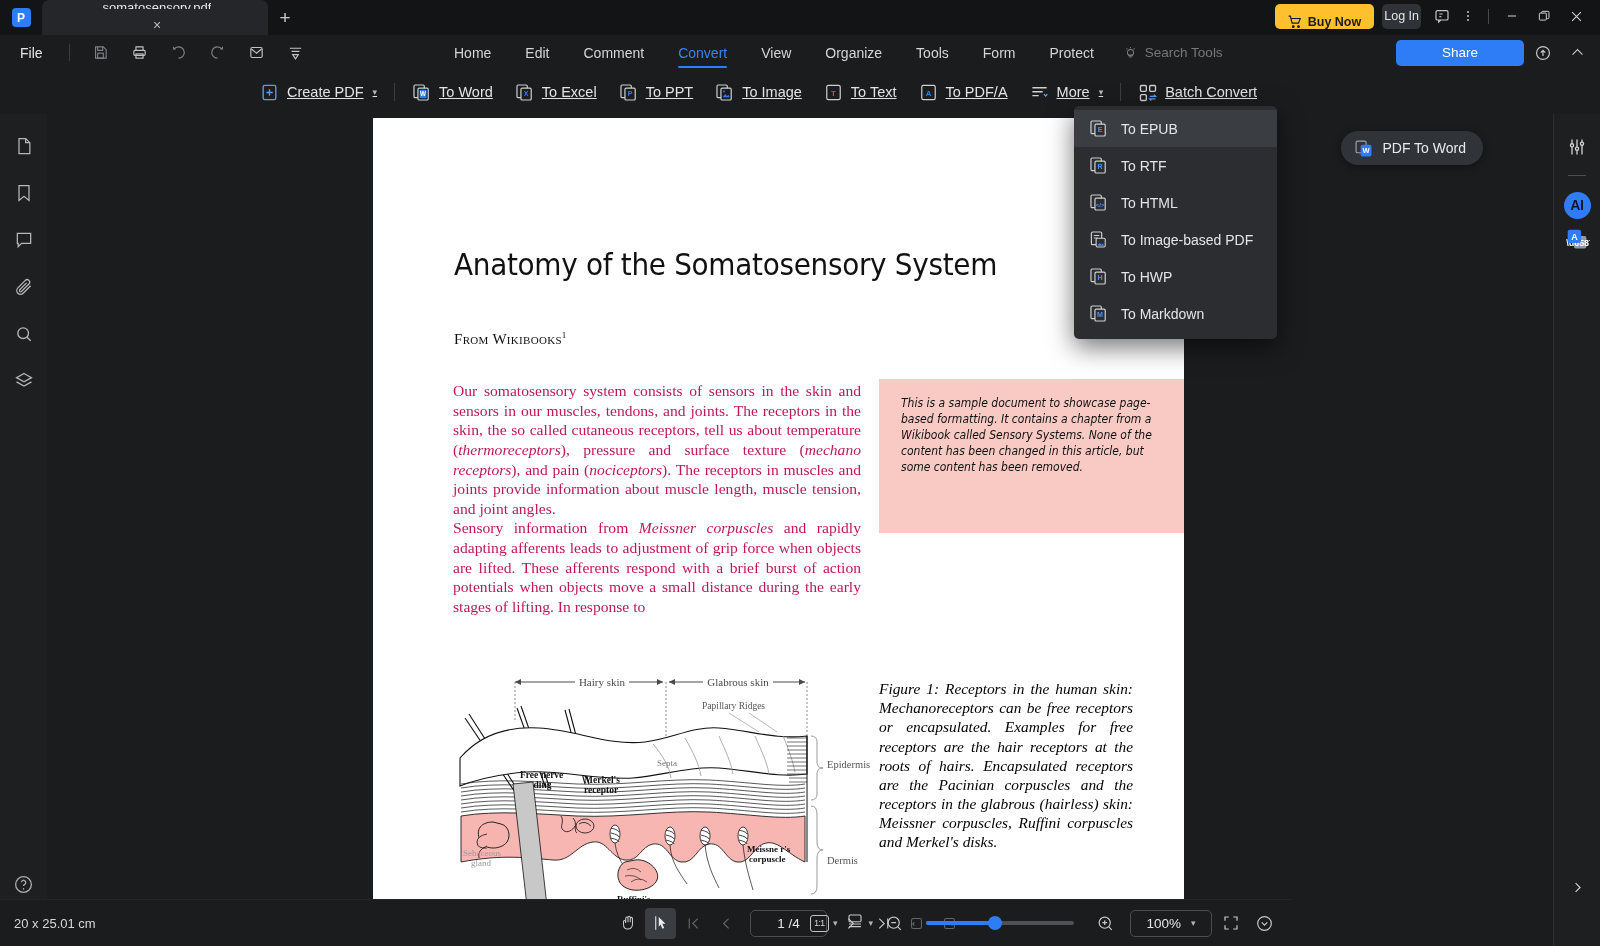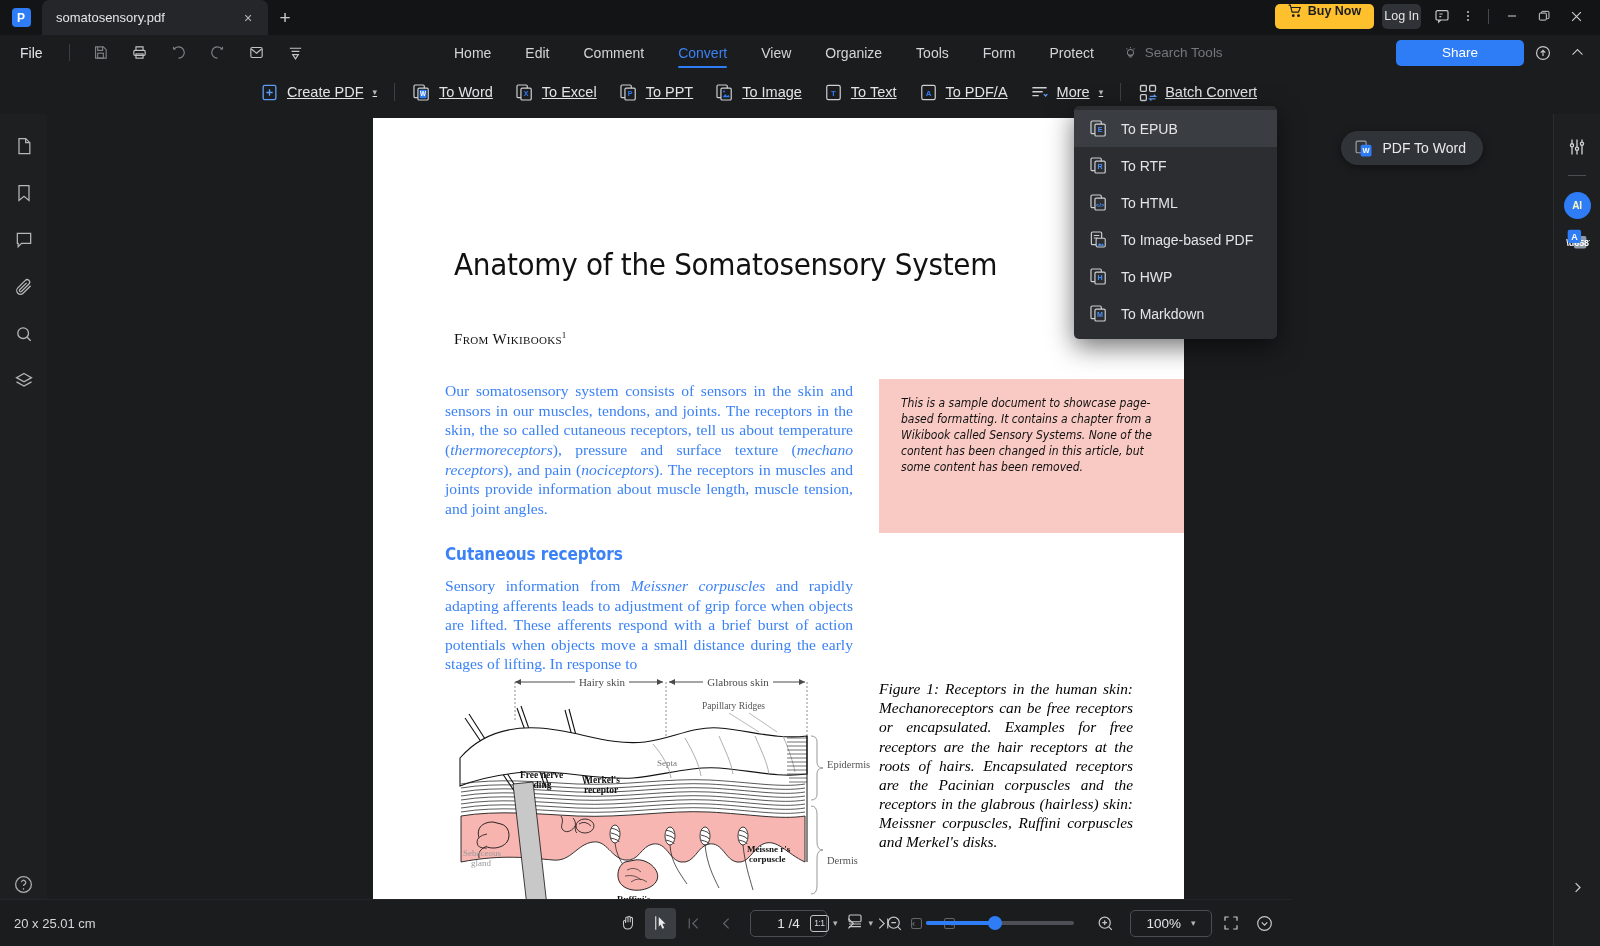--- a/index.html
+++ b/index.html
@@ -22,37 +22,38 @@
   }
   .logo {
     width:19px; height:19px; background:#2f7df6; border-radius:4px;
     display:flex; align-items:center; justify-content:center;
     font-size:12px; font-weight:bold; color:#fff; line-height:1;
   }
   .tab {
     width:226px; height:35px; background:#242629; border-radius:7px 7px 0 0;
     display:flex; align-items:center; padding:0 10px 0 14px; gap:6px;
     position:relative;
+    flex-direction:column;
   }
   .tab-title { font-size:13px; color:#e4e5e7; flex:1; white-space:nowrap; overflow:hidden; }
   .tab-close {
     width:20px; height:20px; display:flex; align-items:center; justify-content:center;
     font-size:14px; color:#b9babc; border-radius:3px;
   }
   .tab-new {
     width:34px; height:35px; display:flex; align-items:center; justify-content:center;
     font-size:19px; color:#c9cacc; font-weight:300;
   }
   .tb-right {
     margin-left:auto; display:flex; align-items:center; gap:0px; height:35px;
     padding-right:8px; padding-bottom:3px;
   }
   .buy-now {
     height:25px; background:#ffc02e; color:#1b1c1e; border-radius:5px;
-    display:flex; align-items:flex-start; gap:6px; padding:0 13px;
+    display:flex; align-items:flex-end; gap:6px; padding:0 13px;
     font-size:12.5px; font-weight:bold; margin-right:8px;
   }
   .login-btn {
     height:25px; background:#2f3236; color:#e4e5e7; border-radius:5px;
     display:flex; align-items:center; padding:0 2px; font-size:12.5px;
     margin-right:8px;
   }
   .ticon {
     width:26px; height:26px; display:flex; align-items:center; justify-content:center;
     color:#c3c4c6;
@@ -133,22 +134,22 @@
 
   
   .rightrail {
     position:absolute; top:114px; right:0; width:47px; height:832px;
     background:#1e1f21; display:flex; flex-direction:column; align-items:center;
     padding-top:16px; border-left:1px solid #2b2d30;
   }
   .rr-ico { width:34px; height:34px; display:flex; align-items:center; justify-content:center; color:#cfd0d2; }
   .rr-div { width:18px; height:1px; background:#4a4d51; margin:11px 0 12px; }
   .ai-badge {
-    width:27px; height:27px; border-radius:50%; background:#2f7df6; color:#fef9c3;
-    display:flex; align-items:center; justify-content:center; font-size:10px; font-weight:bold;
+    width:27px; height:27px; border-radius:50%; background:#2f7df6; color:#0f172a;
+    display:flex; align-items:center; justify-content:center; font-size:14px; font-weight:bold;
     letter-spacing:-0.3px;
   }
   .rr-expand { margin-top:auto; margin-bottom:42px; width:34px; height:34px; display:flex; align-items:center; justify-content:center; color:#c9cacc; font-size:15px; }
 
   
   .viewer {
     position:absolute; top:114px; left:47px; width:1506px; height:785px;
     background:#1b1c1e; overflow:hidden;
   }
   .page {
@@ -160,23 +161,23 @@
     font-family:"DejaVu Sans Condensed","Liberation Sans", sans-serif;
     font-size:31px; letter-spacing:-0.3px; color:#111; white-space:nowrap;
   }
   .from-wiki {
     position:absolute; left:81px; top:212px;
     font-family:"Liberation Serif", serif; font-size:15px; color:#111;
     font-variant:small-caps; letter-spacing:0.3px;
   }
   .from-wiki sup { font-size:9px; vertical-align:super; }
   .col-left {
-    position:absolute; left:72px; top:263px; width:408px;
+    position:absolute; left:80px; top:263px; width:408px;
     font-family:"Liberation Serif", serif; font-size:15.6px; line-height:1.26;
-    text-align:justify; color:#3b82f6;
+    text-align:justify; color:#be185d;
   }
   .col-left p { text-align:justify; }
   .sec-head {
     margin-top:26px; margin-bottom:10px;
     font-family:"DejaVu Sans Condensed","Liberation Sans", sans-serif;
     font-size:17px; text-align:left; letter-spacing:-0.1px;
   }
   .note-box {
     position:absolute; left:506px; top:261px; width:305px; height:154px;
     background:#f9cac4;
@@ -592,21 +593,20 @@
     <div class="page">
 
       <div class="pdf-title">Anatomy of the Somatosensory System</div>
 
       <div class="from-wiki">
         <span>From Wikibooks</span><sup>1</sup>
       </div>
 
       <div class="col-left">
         <p>Our somatosensory system consists of sensors in the skin and sensors in our muscles, tendons, and joints. The receptors in the skin, the so called cutaneous receptors, tell us about temperature (<i>thermoreceptors</i>), pressure and surface texture (<i>mechano receptors</i>), and pain (<i>nociceptors</i>). The receptors in muscles and joints provide information about muscle length, muscle tension, and joint angles.</p>
-        <h2 class="sec-head">Cutaneous receptors</h2>
         <p>Sensory information from <i>Meissner corpuscles</i> and rapidly adapting afferents leads to adjustment of grip force when objects are lifted. These afferents respond with a brief burst of action potentials when objects move a small distance during the early stages of lifting. In response to</p>
       </div>
 
       <div class="note-box">
         <p>This is a sample document to showcase page-based formatting. It contains a chapter from a Wikibook called Sensory Systems. None of the content has been changed in this article, but some content has been removed.</p>
       </div>
 
       <div class="fig-caption">
         <b style="font-style:italic;font-weight:normal">Figure 1: Receptors in the human skin: Mechanoreceptors can be free receptors or encapsulated. Examples for free receptors are the hair receptors at the roots of hairs. Encapsulated receptors are the Pacinian corpuscles and the receptors in the glabrous (hairless) skin: Meissner corpuscles, Ruffini corpuscles and Merkel's disks.</b>
       </div>

